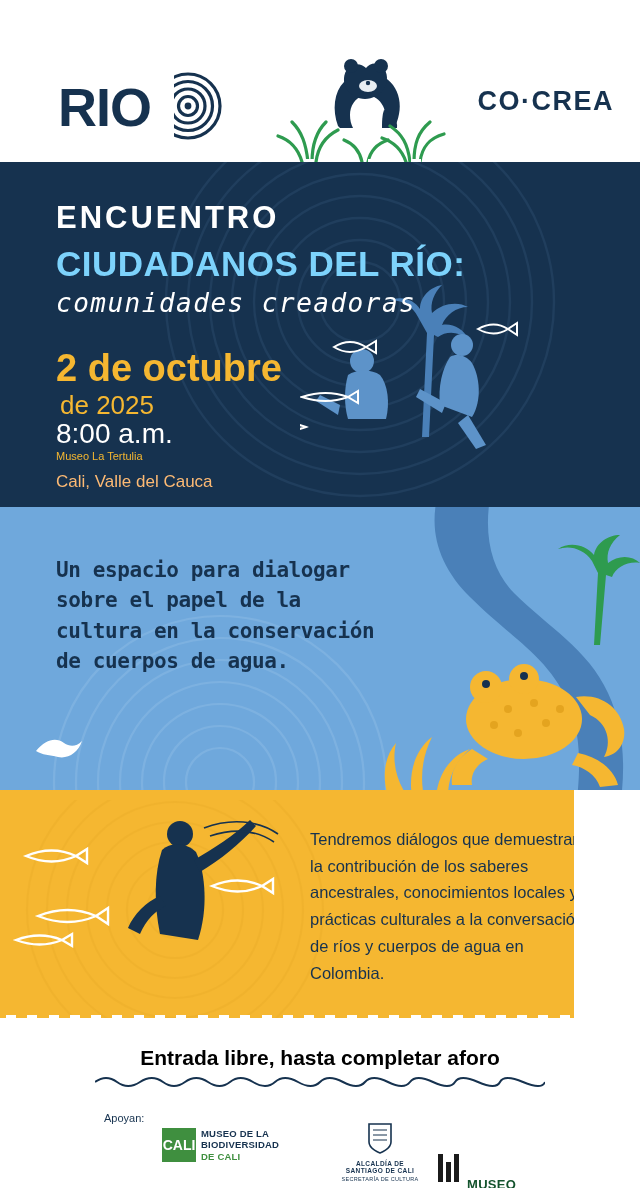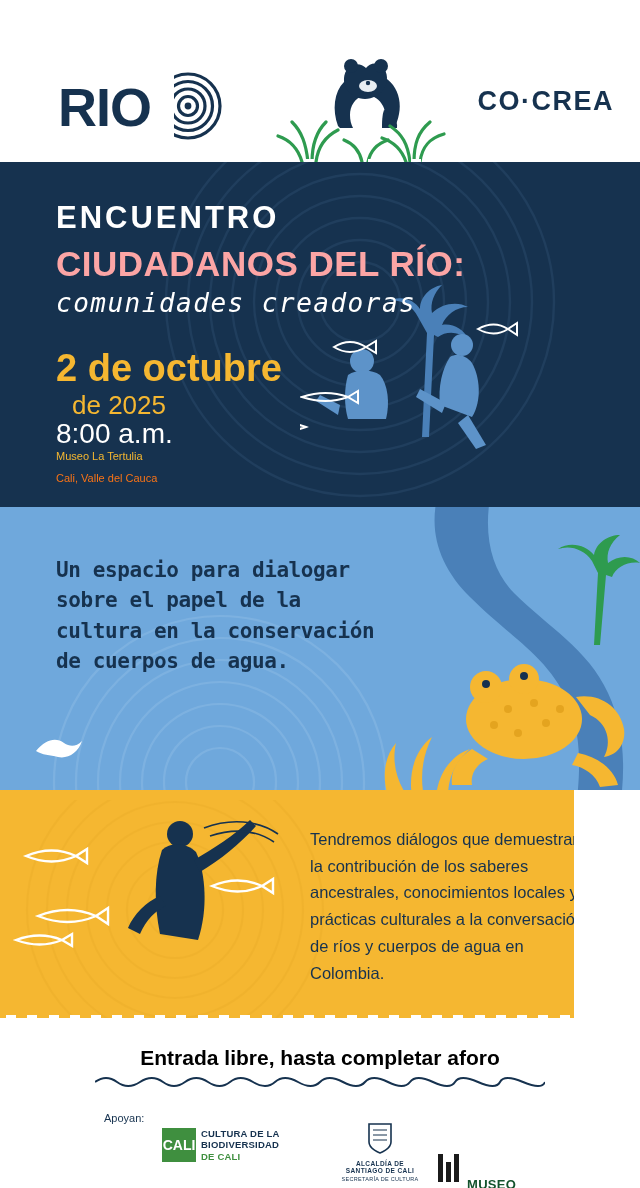--- a/index.html
+++ b/index.html
@@ -95,21 +95,21 @@
     position: absolute;
     left: 56px; top: 38px;
     color: #ffffff;
     font-size: 31px;
     font-weight: bold;
     letter-spacing: 3px;
   }
   .title-main {
     position: absolute;
     left: 56px; top: 82px;
-    color: #fca5a5;
+    color: #7dd3fc;
     font-size: 35px;
     font-weight: bold;
     letter-spacing: .5px;
   }
   .title-sub {
     position: absolute;
     left: 56px; top: 126px;
     color: #ffffff;
     font-family: "DejaVu Sans Mono", monospace;
     font-style: italic;
@@ -118,41 +118,41 @@
   }
   .date-big {
     position: absolute;
     left: 56px; top: 185px;
     color: #f5b731;
     font-size: 38px;
     font-weight: bold;
   }
   .date-year {
     position: absolute;
-    left: 72px; top: 228px;
+    left: 60px; top: 228px;
     color: #f5b731;
     font-size: 26px;
   }
   .date-time {
     position: absolute;
     left: 56px; top: 256px;
     color: #ffffff;
     font-size: 28px;
   }
   .place1 {
     position: absolute;
     left: 56px; top: 288px;
     color: #f5b731;
     font-size: 11px;
   }
   .place2 {
     position: absolute;
     left: 56px; top: 310px;
-    color: #f97316;
-    font-size: 11px;
+    color: #fdba74;
+    font-size: 17px;
   }
 
   
   .lightblue {
     position: absolute;
     left: 0; top: 507px;
     width: 640px; height: 283px;
     background: #6fa8dc;
     overflow: hidden;
   }
@@ -613,21 +613,21 @@
                T 225 8 T 248 8 T 270 8 T 293 8 T 315 8 T 338 8 T 360 8 T 383 8 T 405 8 T 428 8 T 450 8" fill="none" stroke="#16324f" stroke-width="2"></path>
     </svg>
 
     <div class="apoyan">Apoyan:</div>
 
     <div class="logos">
 
       <div class="logo-sem">
         <div class="sem-mark">CALI</div>
         <div class="sem-txt">
-          <div>CULTURA DE LA</div>
+          <div>MUSEO DE LA</div>
           <div>BIODIVERSIDAD</div>
           <div class="green">DE CALI</div>
         </div>
       </div>
 
       <div class="logo-alcaldia">
         <svg class="alc-shield" viewBox="0 0 26 32">
           <path d="M2 2 H24 V20 C24 27 13 31 13 31 C13 31 2 27 2 20 Z" fill="#ffffff" stroke="#16324f" stroke-width="1.6"></path>
           <path d="M6 8 H20 M6 13 H20 M6 18 H20" stroke="#16324f" stroke-width="1.2"></path>
         </svg>

